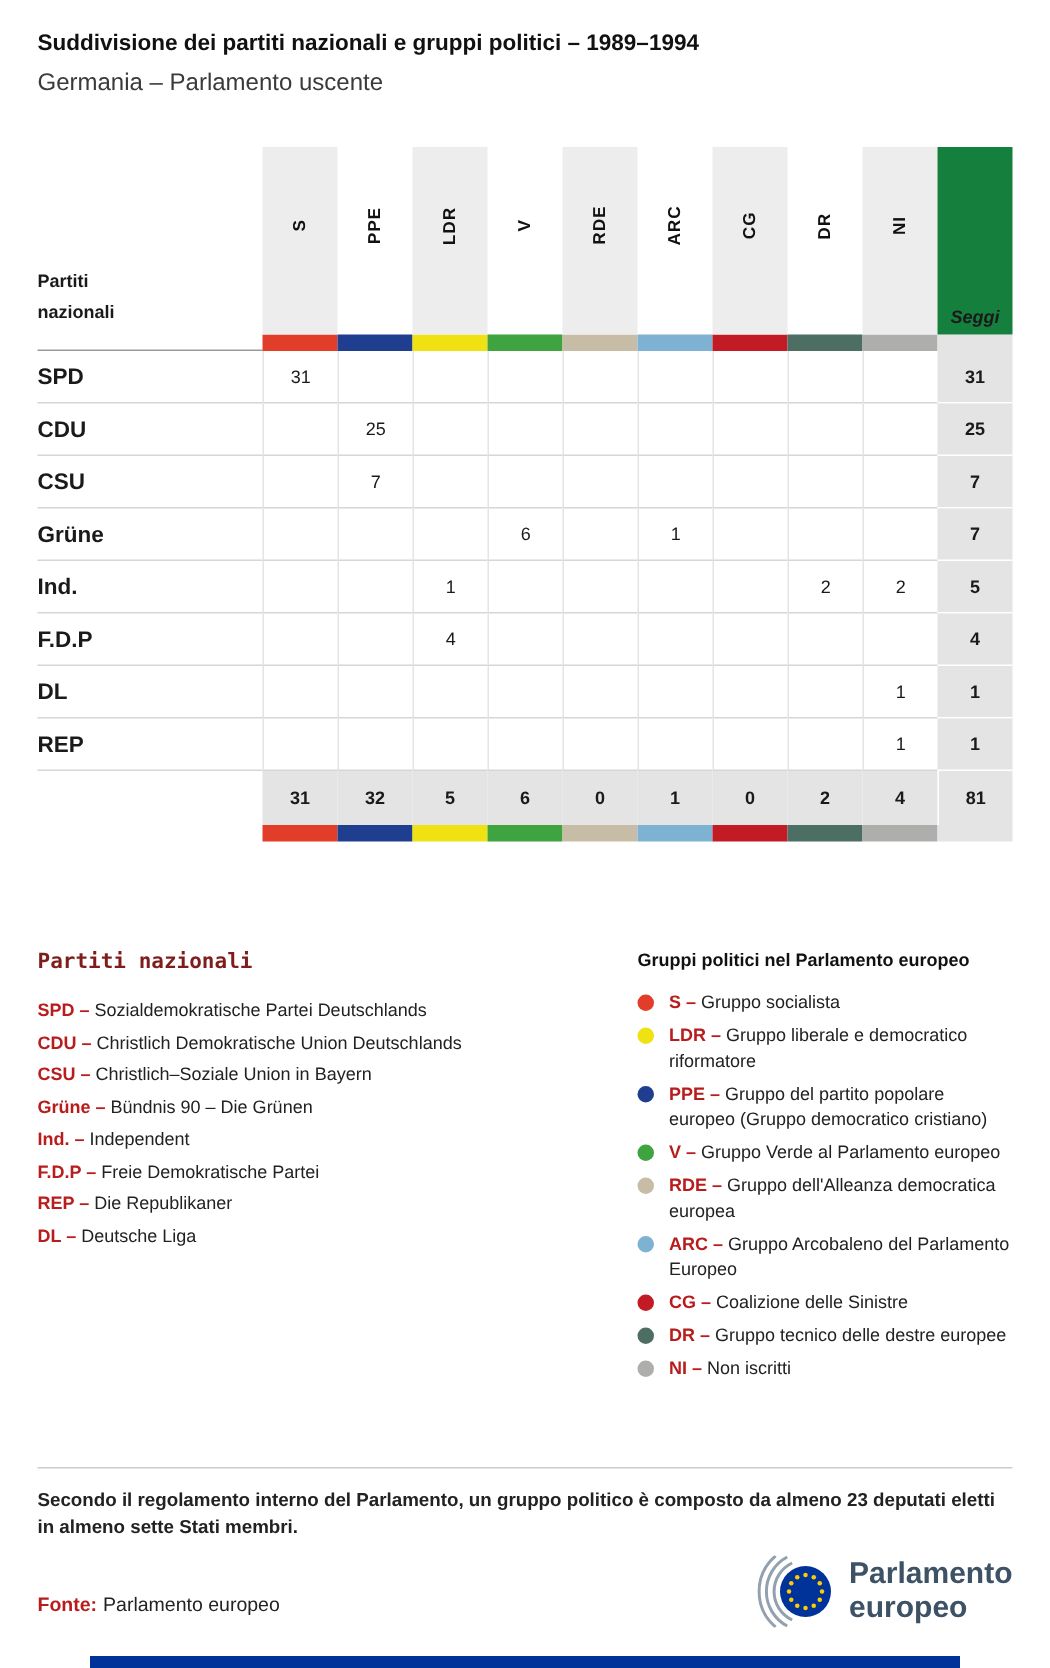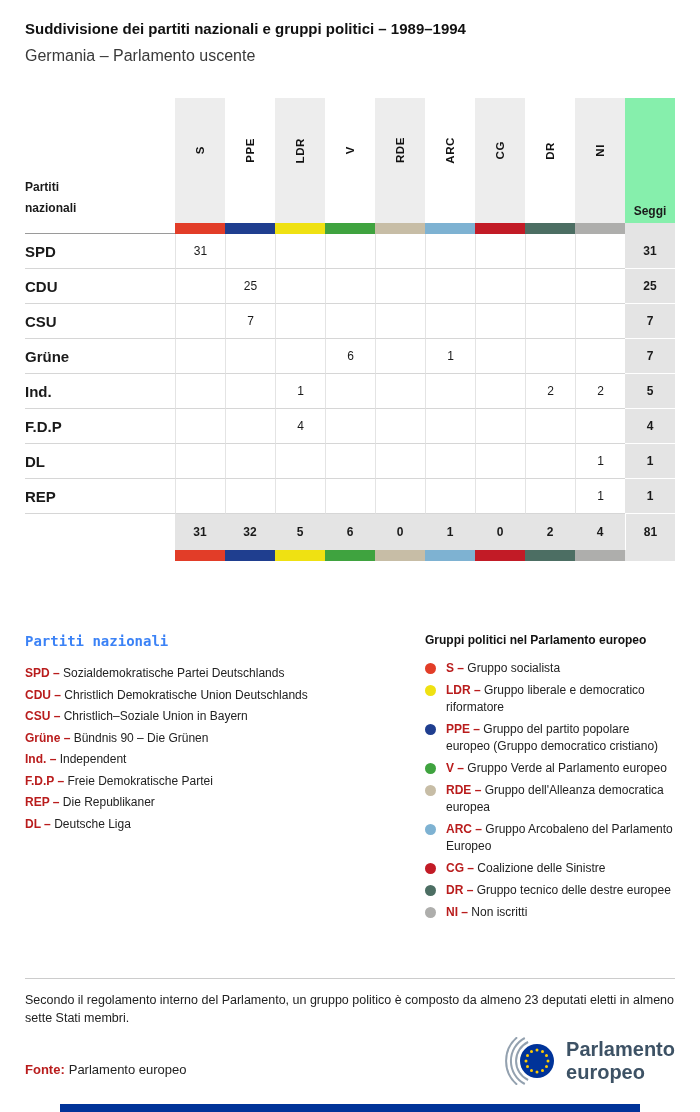--- a/index.html
+++ b/index.html
@@ -14,21 +14,21 @@
 
   
   .tbl { margin-top:33px; width:650px; }
   .t-row { display:flex; }
   .t-labelcell { width:150px; flex:none; }
   .t-colhead {
     width:50px; flex:none; height:125px; position:relative;
     display:flex; align-items:center; justify-content:center; padding-bottom:20px;
   }
   .t-colhead.alt { background:#ededed; }
-  .t-colhead.seggi { background:#86efac; padding-bottom:0; }
+  .t-colhead.seggi { background:#15803d; padding-bottom:0;font-style:italic; }
   .vtext {
     writing-mode:vertical-rl; transform:rotate(180deg);
     font-weight:bold; font-size:11.5px; letter-spacing:.6px; color:#111;
   }
   .t-headlabel {
     display:flex; flex-direction:column; justify-content:flex-end;
     font-weight:bold; font-size:12px; line-height:1.75; padding-bottom:4px;
   }
   .seggi-label {
     position:absolute; bottom:5px; left:0; right:0; text-align:center;
@@ -52,34 +52,34 @@
   }
   .t-total { height:36px; }
   .t-total .t-cell { background:#e4e4e4; font-weight:bold; border:none; }
   .t-total .seggi-cell { border-left:1px solid #fff; }
 
   
   .legend { display:flex; margin-top:72px; }
   .legend-left { width:400px; flex:none; }
   .ll-head {
     font-family:"DejaVu Sans Mono", monospace; font-weight:bold; font-size:14px;
-    margin-bottom:14px; color:#3b82f6;
+    margin-bottom:14px; color:#7f1d1d;
   }
   .pl-item { font-size:12px; line-height:21.5px; color:#222; }
   .b { font-weight:bold; color:#b91c1c; }
   .legend-right { width:250px; flex:none; }
   .lr-head { font-size:12px; font-weight:bold; margin-bottom:13px; color:#111; }
   .gl-item { display:flex; font-size:12px; line-height:17px; margin-bottom:5px; color:#222; }
   .dot { width:11px; height:11px; border-radius:50%; flex:none; margin:3px 10px 0 0; }
   .gl-text { flex:1; }
 
   
   .footnote {
     width:650px; margin-top:52px; border-top:1px solid #cccccc; padding-top:12px;
-    font-size:12.5px; line-height:1.45; color:#222;
+    font-size:12.5px; line-height:1.45; color:#222;font-weight:bold;
   }
   .source-row {
     width:650px; margin-top:10px; display:flex; justify-content:space-between;
     align-items:flex-end;
   }
   .source { font-size:13px; padding-bottom:8px; color:#222; }
   .source .b { margin-right:4px; }
   .logo { display:flex; align-items:center; }
   .logo-text {
     font-size:20px; font-weight:bold; color:#3d5265; line-height:1.15; margin-left:9px;

